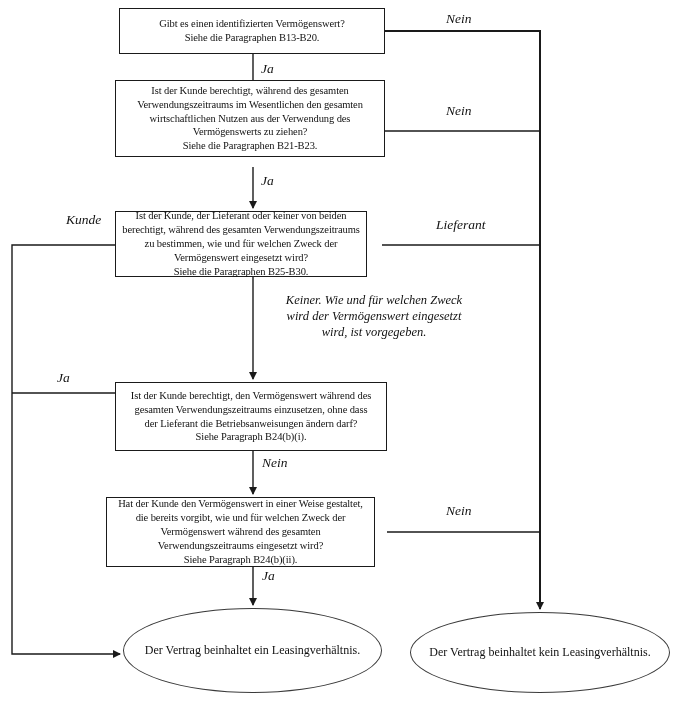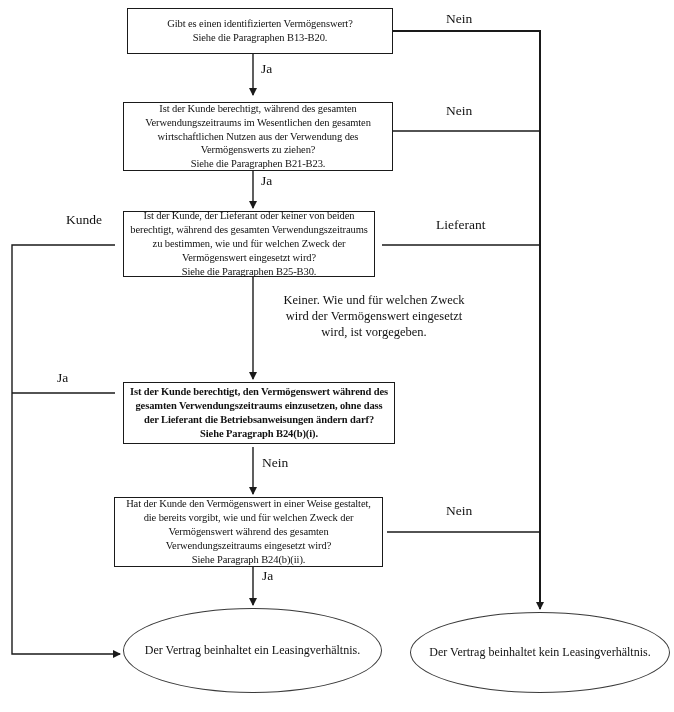--- a/index.html
+++ b/index.html
@@ -24,38 +24,38 @@
     position:absolute;
     box-sizing:border-box;
     border:1.5px solid var(--line);
     background:var(--bg);
     display:flex;align-items:center;justify-content:center;
     text-align:center;
     font-size:10.5px;line-height:1.32;
     letter-spacing:-0.1px;
     white-space:pre-line;
     padding:1px 2px;
-    margin-left:8px;
   }
   .ellipse{
     position:absolute;
     box-sizing:border-box;
     border:1px solid #3a3a3a;
     border-radius:50%;
     background:var(--bg);
     display:flex;align-items:center;justify-content:center;
     text-align:center;
     font-size:12px;
     white-space:nowrap;
   }
   .lbl{
     position:absolute;
     font-size:13.5px;
     white-space:pre-line;
     line-height:1.25;
+    font-style:italic;
   }
   .lbl.small{font-size:12.5px;}
 </style>
 </head>
 <body>
 
 <div id="canvas">
 
   <svg id="wires" viewBox="0 0 674 712" xmlns="http://www.w3.org/2000/svg">
     <defs>
@@ -75,33 +75,33 @@
     <path class="edge" d="M382 245 L540 245"></path>
     <path class="edge" d="M387 532 L540 532"></path>
 
     <path class="edge" d="M115 245 L12 245 L12 654 L120 654" marker-end="url(#arrow)"></path>
     <path class="edge" d="M115 393 L12 393"></path>
   </svg>
 
   <div class="box" style="left:119px;top:8px;width:266px;height:46px;">Gibt es einen identifizierten Vermögenswert?
 Siehe die Paragraphen B13-B20.</div>
 
-  <div class="box" style="left:115px;top:102px;width:270px;height:69px;">Ist der Kunde berechtigt, während des gesamten
+  <div class="box" style="left:115px;top:80px;width:270px;height:77px;">Ist der Kunde berechtigt, während des gesamten
 Verwendungszeitraums im Wesentlichen den gesamten
 wirtschaftlichen Nutzen aus der Verwendung des
 Vermögenswerts zu ziehen?
 Siehe die Paragraphen B21-B23.</div>
 
   <div class="box" style="left:115px;top:211px;width:252px;height:66px;">Ist der Kunde, der Lieferant oder keiner von beiden
 berechtigt, während des gesamten Verwendungszeitraums
 zu bestimmen, wie und für welchen Zweck der
 Vermögenswert eingesetzt wird?
 Siehe die Paragraphen B25-B30.</div>
 
-  <div class="box" style="left:115px;top:382px;width:272px;height:62px;font-weight:bold;">Ist der Kunde berechtigt, den Vermögenswert während des
+  <div class="box" style="left:115px;top:382px;width:272px;height:69px;">Ist der Kunde berechtigt, den Vermögenswert während des
 gesamten Verwendungszeitraums einzusetzen, ohne dass
 der Lieferant die Betriebsanweisungen ändern darf?
 Siehe Paragraph B24(b)(i).</div>
 
   <div class="box" style="left:106px;top:497px;width:269px;height:70px;">Hat der Kunde den Vermögenswert in einer Weise gestaltet,
 die bereits vorgibt, wie und für welchen Zweck der
 Vermögenswert während des gesamten
 Verwendungszeitraums eingesetzt wird?
 Siehe Paragraph B24(b)(ii).</div>
 

